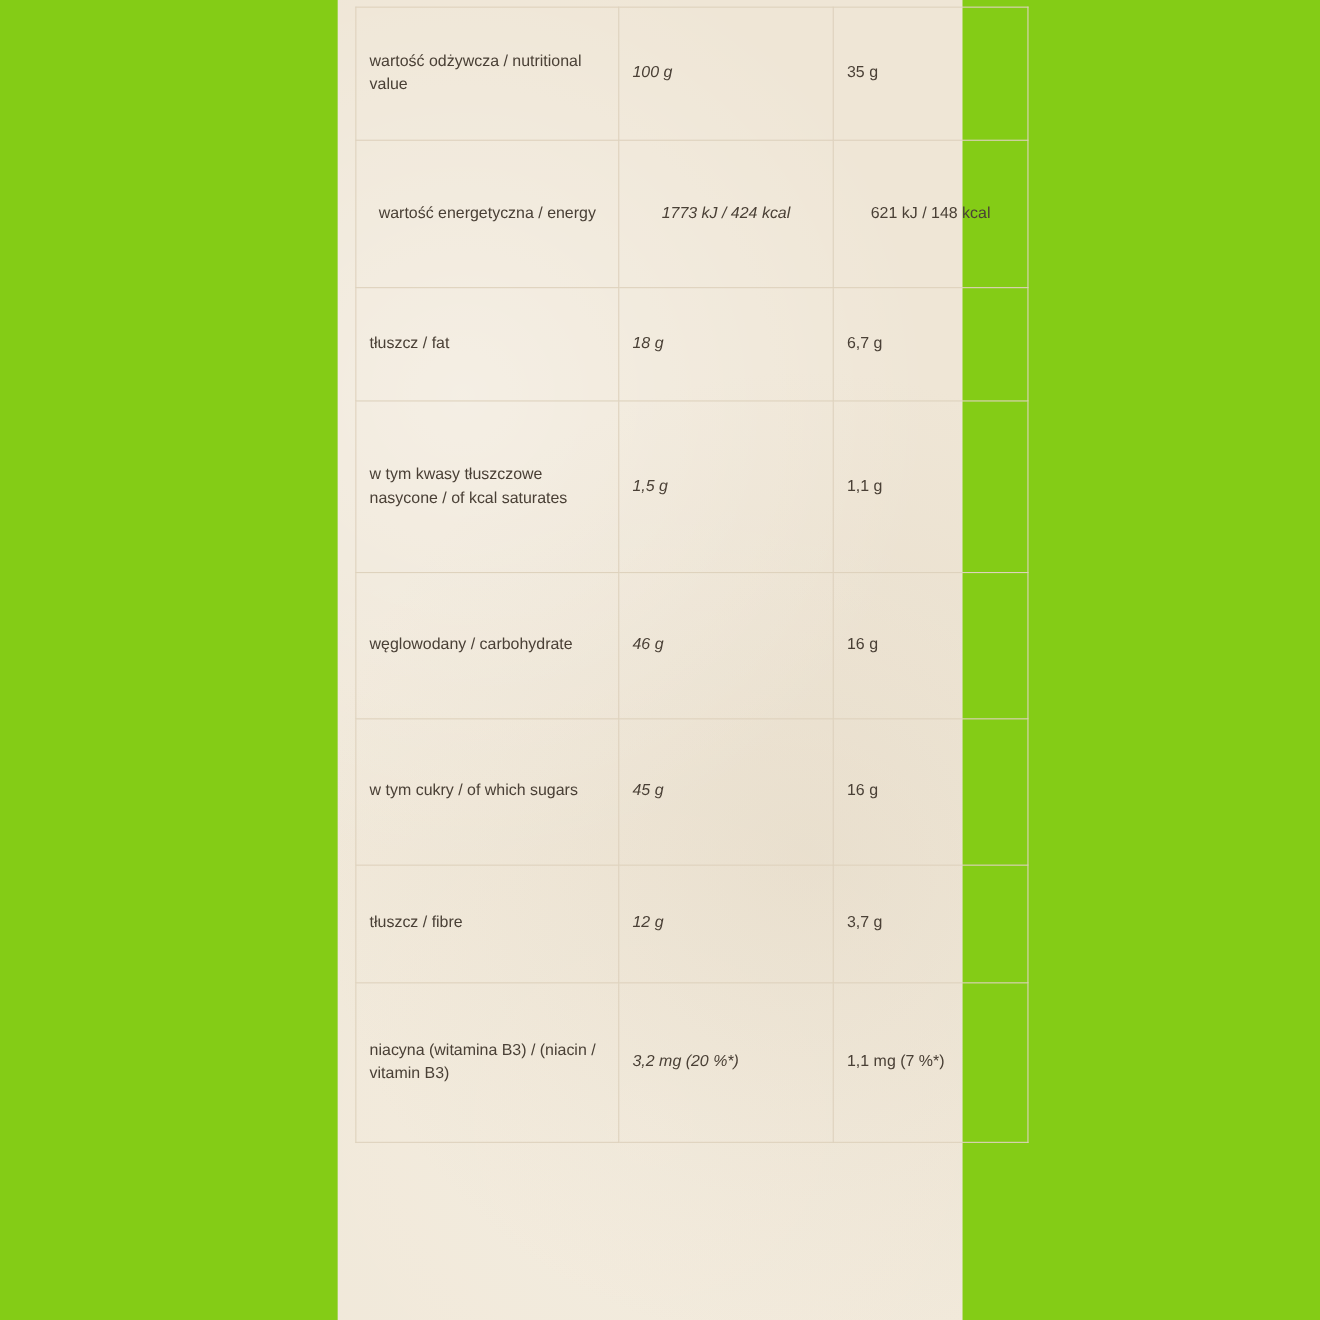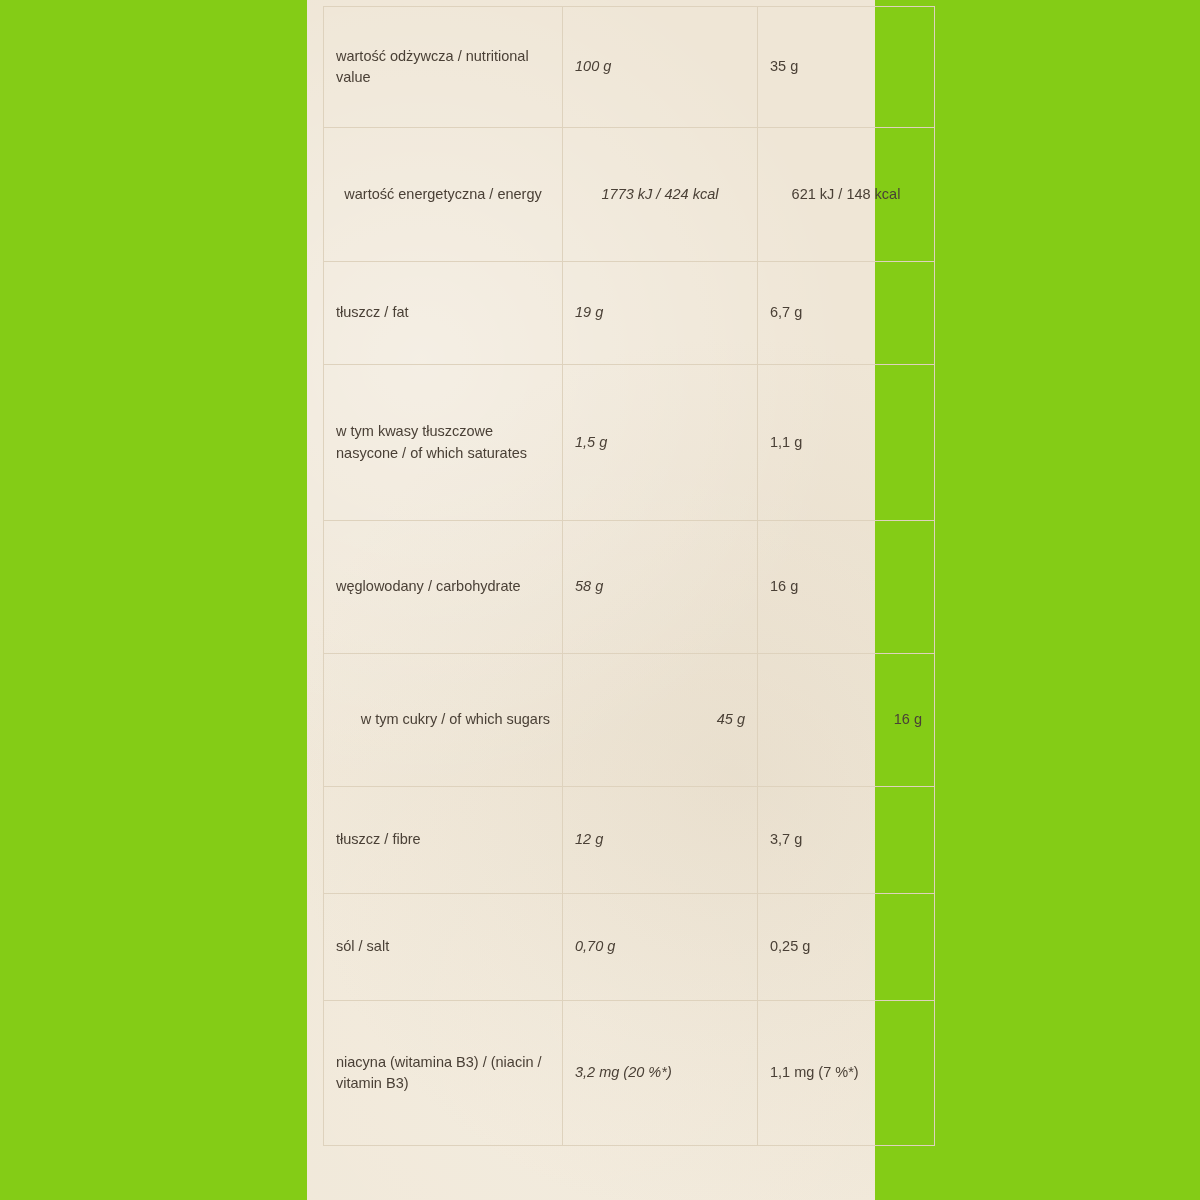--- a/index.html
+++ b/index.html
@@ -56,21 +56,21 @@
   td.col-label { width: 214px; }
   td.col-v1    { width: 170px; font-style: italic; }
   td.col-v2    { width: 152px; }
 
   
   tr.r0 td { height: 104px; }
   tr.r1 td { height: 117px; text-align: center; }
   tr.r2 td { height: 86px; }
   tr.r3 td { height: 139px; }
   tr.r4 td { height: 116px; }
-  tr.r5 td { height: 116px; text-align: right; }
+  tr.r5 td { height: 116px; }
   tr.r6 td { height: 90px; }
   tr.r7 td { height: 90px; }
   tr.r8 td { height: 90px; }
   tr.r9 td { height: 128px; }
 </style>
 </head>
 <body>
 
 <div id="page">
   <div id="panel">
@@ -85,54 +85,49 @@
         </tr>
 
         <tr class="r1">
           <td class="col-label">wartość energetyczna / energy</td>
           <td class="col-v1">1773 kJ / 424 kcal</td>
           <td class="col-v2">621 kJ / 148 kcal</td>
         </tr>
 
         <tr class="r2">
           <td class="col-label">tłuszcz / fat</td>
-          <td class="col-v1">19 g</td>
+          <td class="col-v1">18 g</td>
           <td class="col-v2">6,7 g</td>
         </tr>
 
         <tr class="r3">
-          <td class="col-label">w tym kwasy tłuszczowe nasycone / of which saturates</td>
+          <td class="col-label">w tym kwasy tłuszczowe nasycone / of kcal saturates</td>
           <td class="col-v1">1,5 g</td>
           <td class="col-v2">1,1 g</td>
         </tr>
 
         <tr class="r4">
           <td class="col-label">węglowodany / carbohydrate</td>
-          <td class="col-v1">58 g</td>
+          <td class="col-v1">46 g</td>
           <td class="col-v2">16 g</td>
         </tr>
 
         <tr class="r5">
           <td class="col-label">w tym cukry / of which sugars</td>
           <td class="col-v1">45 g</td>
           <td class="col-v2">16 g</td>
         </tr>
 
         <tr class="r6">
           <td class="col-label">tłuszcz / fibre</td>
           <td class="col-v1">12 g</td>
           <td class="col-v2">3,7 g</td>
         </tr>
 
 
-        <tr class="r8">
-          <td class="col-label">sól / salt</td>
-          <td class="col-v1">0,70 g</td>
-          <td class="col-v2">0,25 g</td>
-        </tr>
 
         <tr class="r9">
           <td class="col-label">niacyna (witamina B3) / (niacin / vitamin B3)</td>
           <td class="col-v1">3,2 mg (20 %*)</td>
           <td class="col-v2">1,1 mg (7 %*)</td>
         </tr>
 
       </tbody>
     </table>
 

